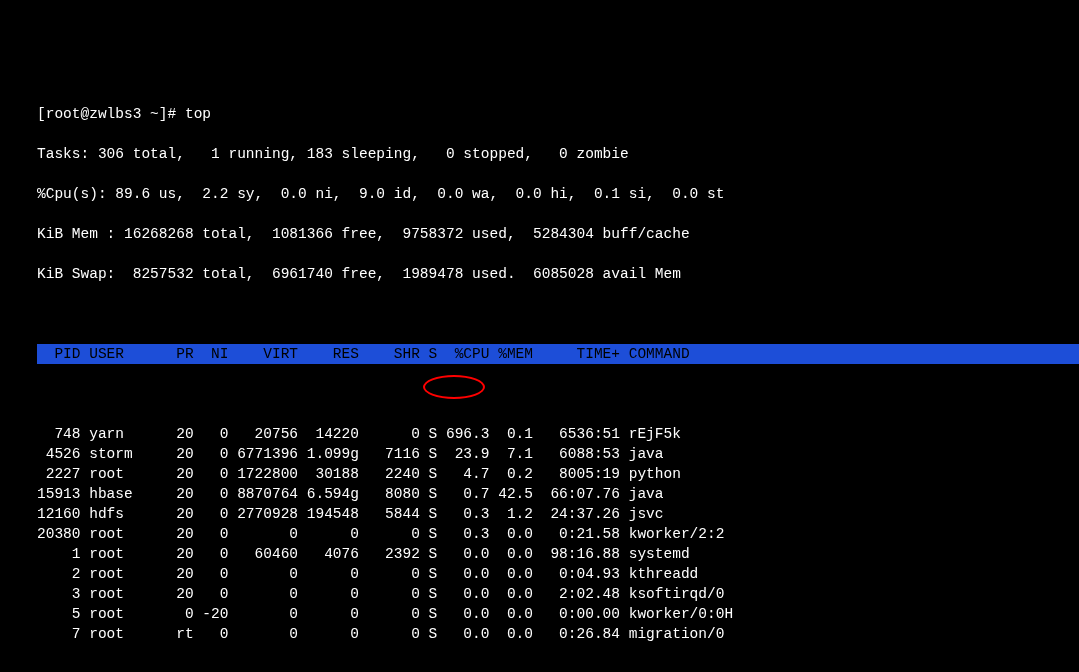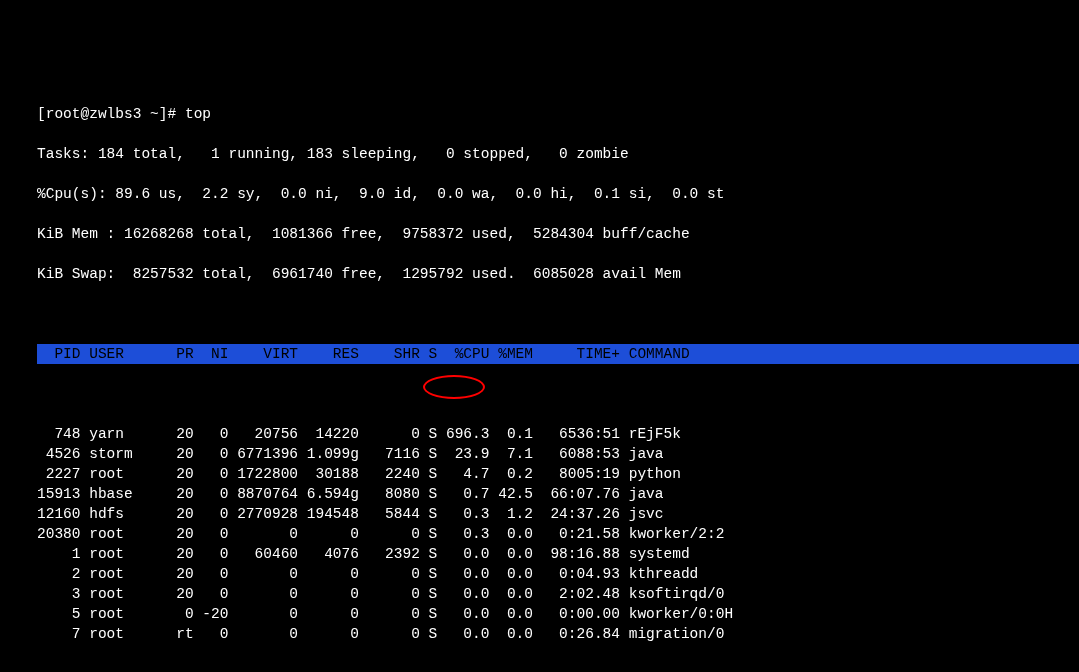--- a/index.html
+++ b/index.html
@@ -35,24 +35,24 @@
       margin-left: 29px;
     }
   </style>
 </head>
 <body>
 
 
 
 <div class="terminal">
 <span class="row"><span>[root@zwlbs3 ~]# </span><span>top</span></span>
-<span class="row">Tasks: 184 total,   1 running, 183 sleeping,   0 stopped,   0 zombie</span>
+<span class="row">Tasks: 306 total,   1 running, 183 sleeping,   0 stopped,   0 zombie</span>
 <span class="row">%Cpu(s): 89.6 us,  2.2 sy,  0.0 ni,  9.0 id,  0.0 wa,  0.0 hi,  0.1 si,  0.0 st</span>
 <span class="row">KiB Mem : 16268268 total,  1081366 free,  9758372 used,  5284304 buff/cache</span>
-<span class="row">KiB Swap:  8257532 total,  6961740 free,  1295792 used.  6085028 avail Mem</span>
+<span class="row">KiB Swap:  8257532 total,  6961740 free,  1989478 used.  6085028 avail Mem</span>
 <span class="row"> </span>
 <span class="row header-row">  PID USER      PR  NI    VIRT    RES    SHR S  %CPU %MEM     TIME+ COMMAND                                     </span>
 <div id="process-list" style="position:relative;">
   <div class="annotation-circle" style="left:415px; top:-9px;"></div>
 <span class="row">  748 yarn      20   0   20756  14220      0 S 696.3  0.1   6536:51 rEjF5k</span><span class="row"> 4526 storm     20   0 6771396 1.099g   7116 S  23.9  7.1   6088:53 java</span><span class="row"> 2227 root      20   0 1722800  30188   2240 S   4.7  0.2   8005:19 python</span><span class="row">15913 hbase     20   0 8870764 6.594g   8080 S   0.7 42.5  66:07.76 java</span><span class="row">12160 hdfs      20   0 2770928 194548   5844 S   0.3  1.2  24:37.26 jsvc</span><span class="row">20380 root      20   0       0      0      0 S   0.3  0.0   0:21.58 kworker/2:2</span><span class="row">    1 root      20   0   60460   4076   2392 S   0.0  0.0  98:16.88 systemd</span><span class="row">    2 root      20   0       0      0      0 S   0.0  0.0   0:04.93 kthreadd</span><span class="row">    3 root      20   0       0      0      0 S   0.0  0.0   2:02.48 ksoftirqd/0</span><span class="row">    5 root       0 -20       0      0      0 S   0.0  0.0   0:00.00 kworker/0:0H</span><span class="row">    7 root      rt   0       0      0      0 S   0.0  0.0   0:26.84 migration/0</span></div>
 </div>
 
 
 
 

